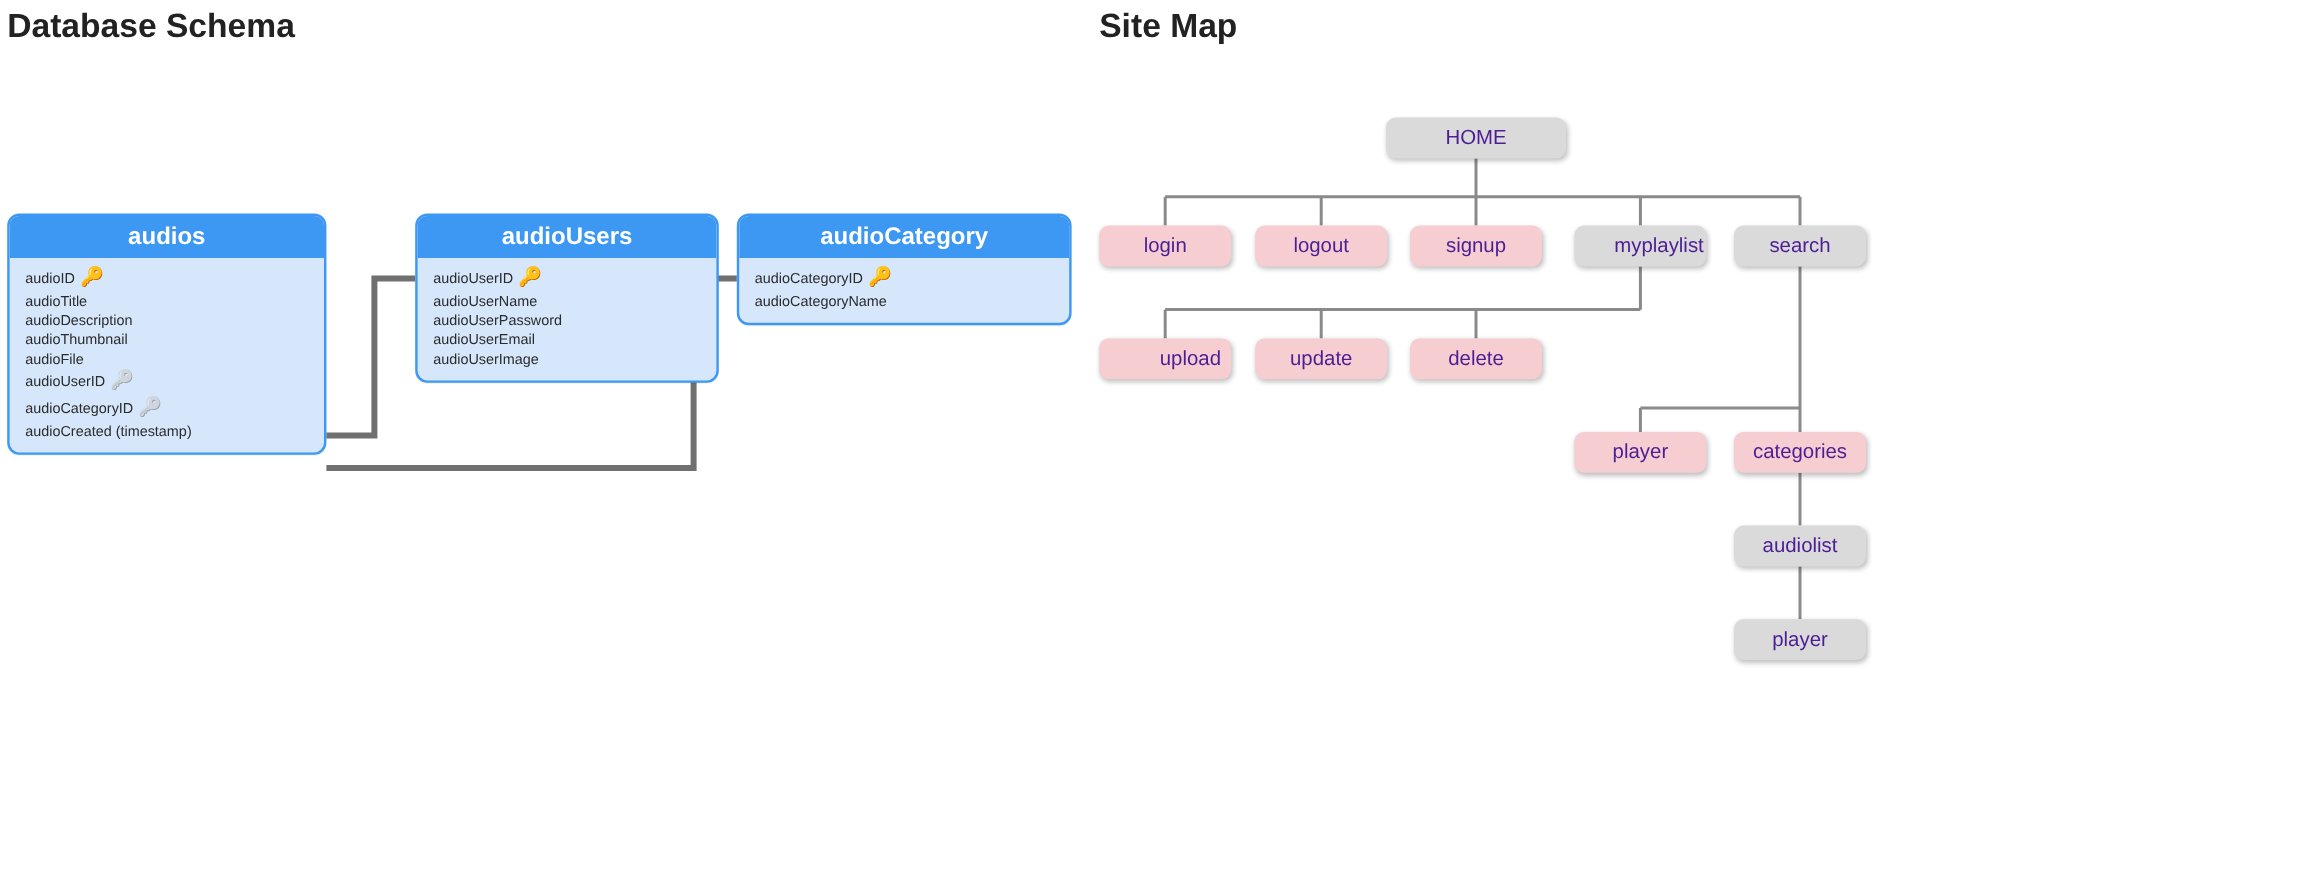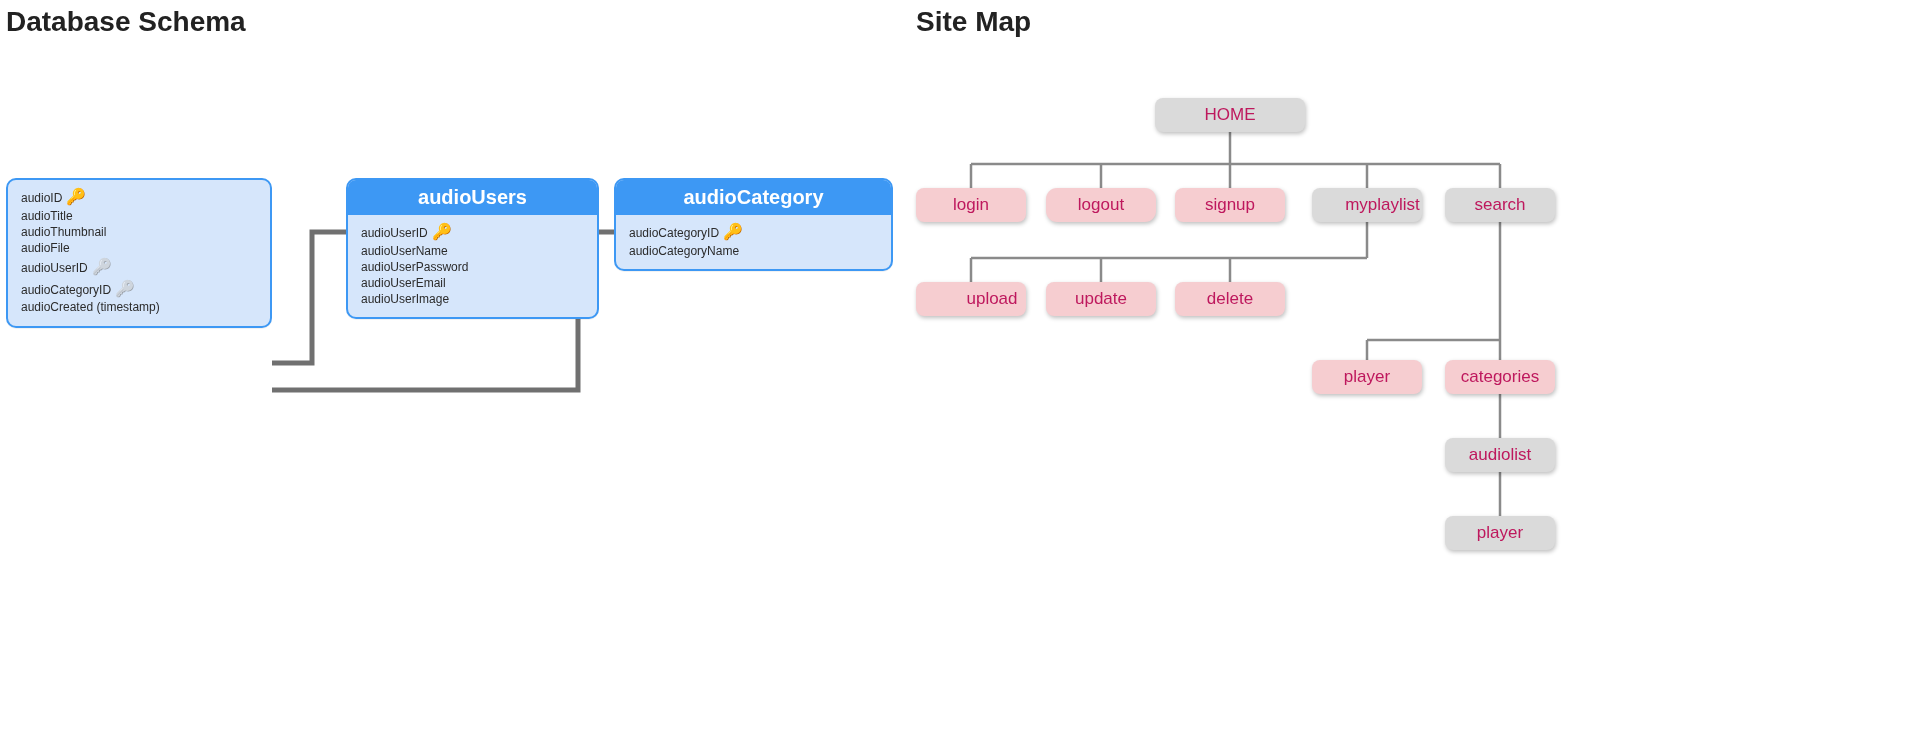--- a/index.html
+++ b/index.html
@@ -60,21 +60,21 @@
   
   .sm-node {
     position: absolute;
     width: 110px;
     height: 34px;
     border-radius: 8px;
     display: flex;
     align-items: center;
     justify-content: center;
     font-size: 17px;
-    color: #be185d;
+    color: #4c1d95;
     box-shadow: 1px 2px 4px rgba(0,0,0,0.25);
     background: #dadada;
   }
   .sm-node.pink { background: #f6cdd0; }
   .sm-node.gray { background: #dadada; }
   .sm-node.home { width: 150px; }
 
   
   svg.connectors {
     position: absolute;
@@ -103,23 +103,25 @@
 <div id="sitemap-title" class="section-title">Site Map</div>
 
 <svg class="connectors schema">
 
   <path d="M 272 363 H 312 V 232 H 346"></path>
 
   <path d="M 272 390 H 578 V 232 H 614"></path>
 </svg>
 
 <div class="db-table" style="left:6px; top:178px; width:266px;">
+  <div class="thead">audios</div>
   <div class="tbody">
     <div class="db-field key-pk">audioID</div>
     <div class="db-field">audioTitle</div>
+    <div class="db-field">audioDescription</div>
     <div class="db-field">audioThumbnail</div>
     <div class="db-field">audioFile</div>
     <div class="db-field key-fk">audioUserID</div>
     <div class="db-field key-fk">audioCategoryID</div>
     <div class="db-field">audioCreated (timestamp)</div>
   </div>
 </div>
 
 <div class="db-table" style="left:346px; top:178px; width:253px;">
   <div class="thead">audioUsers</div>
@@ -164,21 +166,21 @@
   <line x1="1500" y1="340" x2="1500" y2="360"></line>
 
   <line x1="1500" y1="394" x2="1500" y2="438"></line>
 
   <line x1="1500" y1="472" x2="1500" y2="516"></line>
 </svg>
 
 <div class="sm-node gray home" style="left:1155px; top:98px;">HOME</div>
 
 <div class="sm-node pink" style="left:916px;  top:188px;">login</div>
-<div class="sm-node pink" style="left:1046px; top:188px;border-radius:11px;">logout</div>
+<div class="sm-node pink" style="left:1046px; top:188px;">logout</div>
 <div class="sm-node pink" style="left:1175px; top:188px;">signup</div>
 <div class="sm-node gray" style="left:1312px; top:188px;padding-left:31px;">myplaylist</div>
 <div class="sm-node gray" style="left:1445px; top:188px;">search</div>
 
 <div class="sm-node pink" style="left:916px;  top:282px;padding-left:42px;">upload</div>
 <div class="sm-node pink" style="left:1046px; top:282px;">update</div>
 <div class="sm-node pink" style="left:1175px; top:282px;">delete</div>
 
 <div class="sm-node pink" style="left:1312px; top:360px;">player</div>
 <div class="sm-node pink" style="left:1445px; top:360px;">categories</div>

